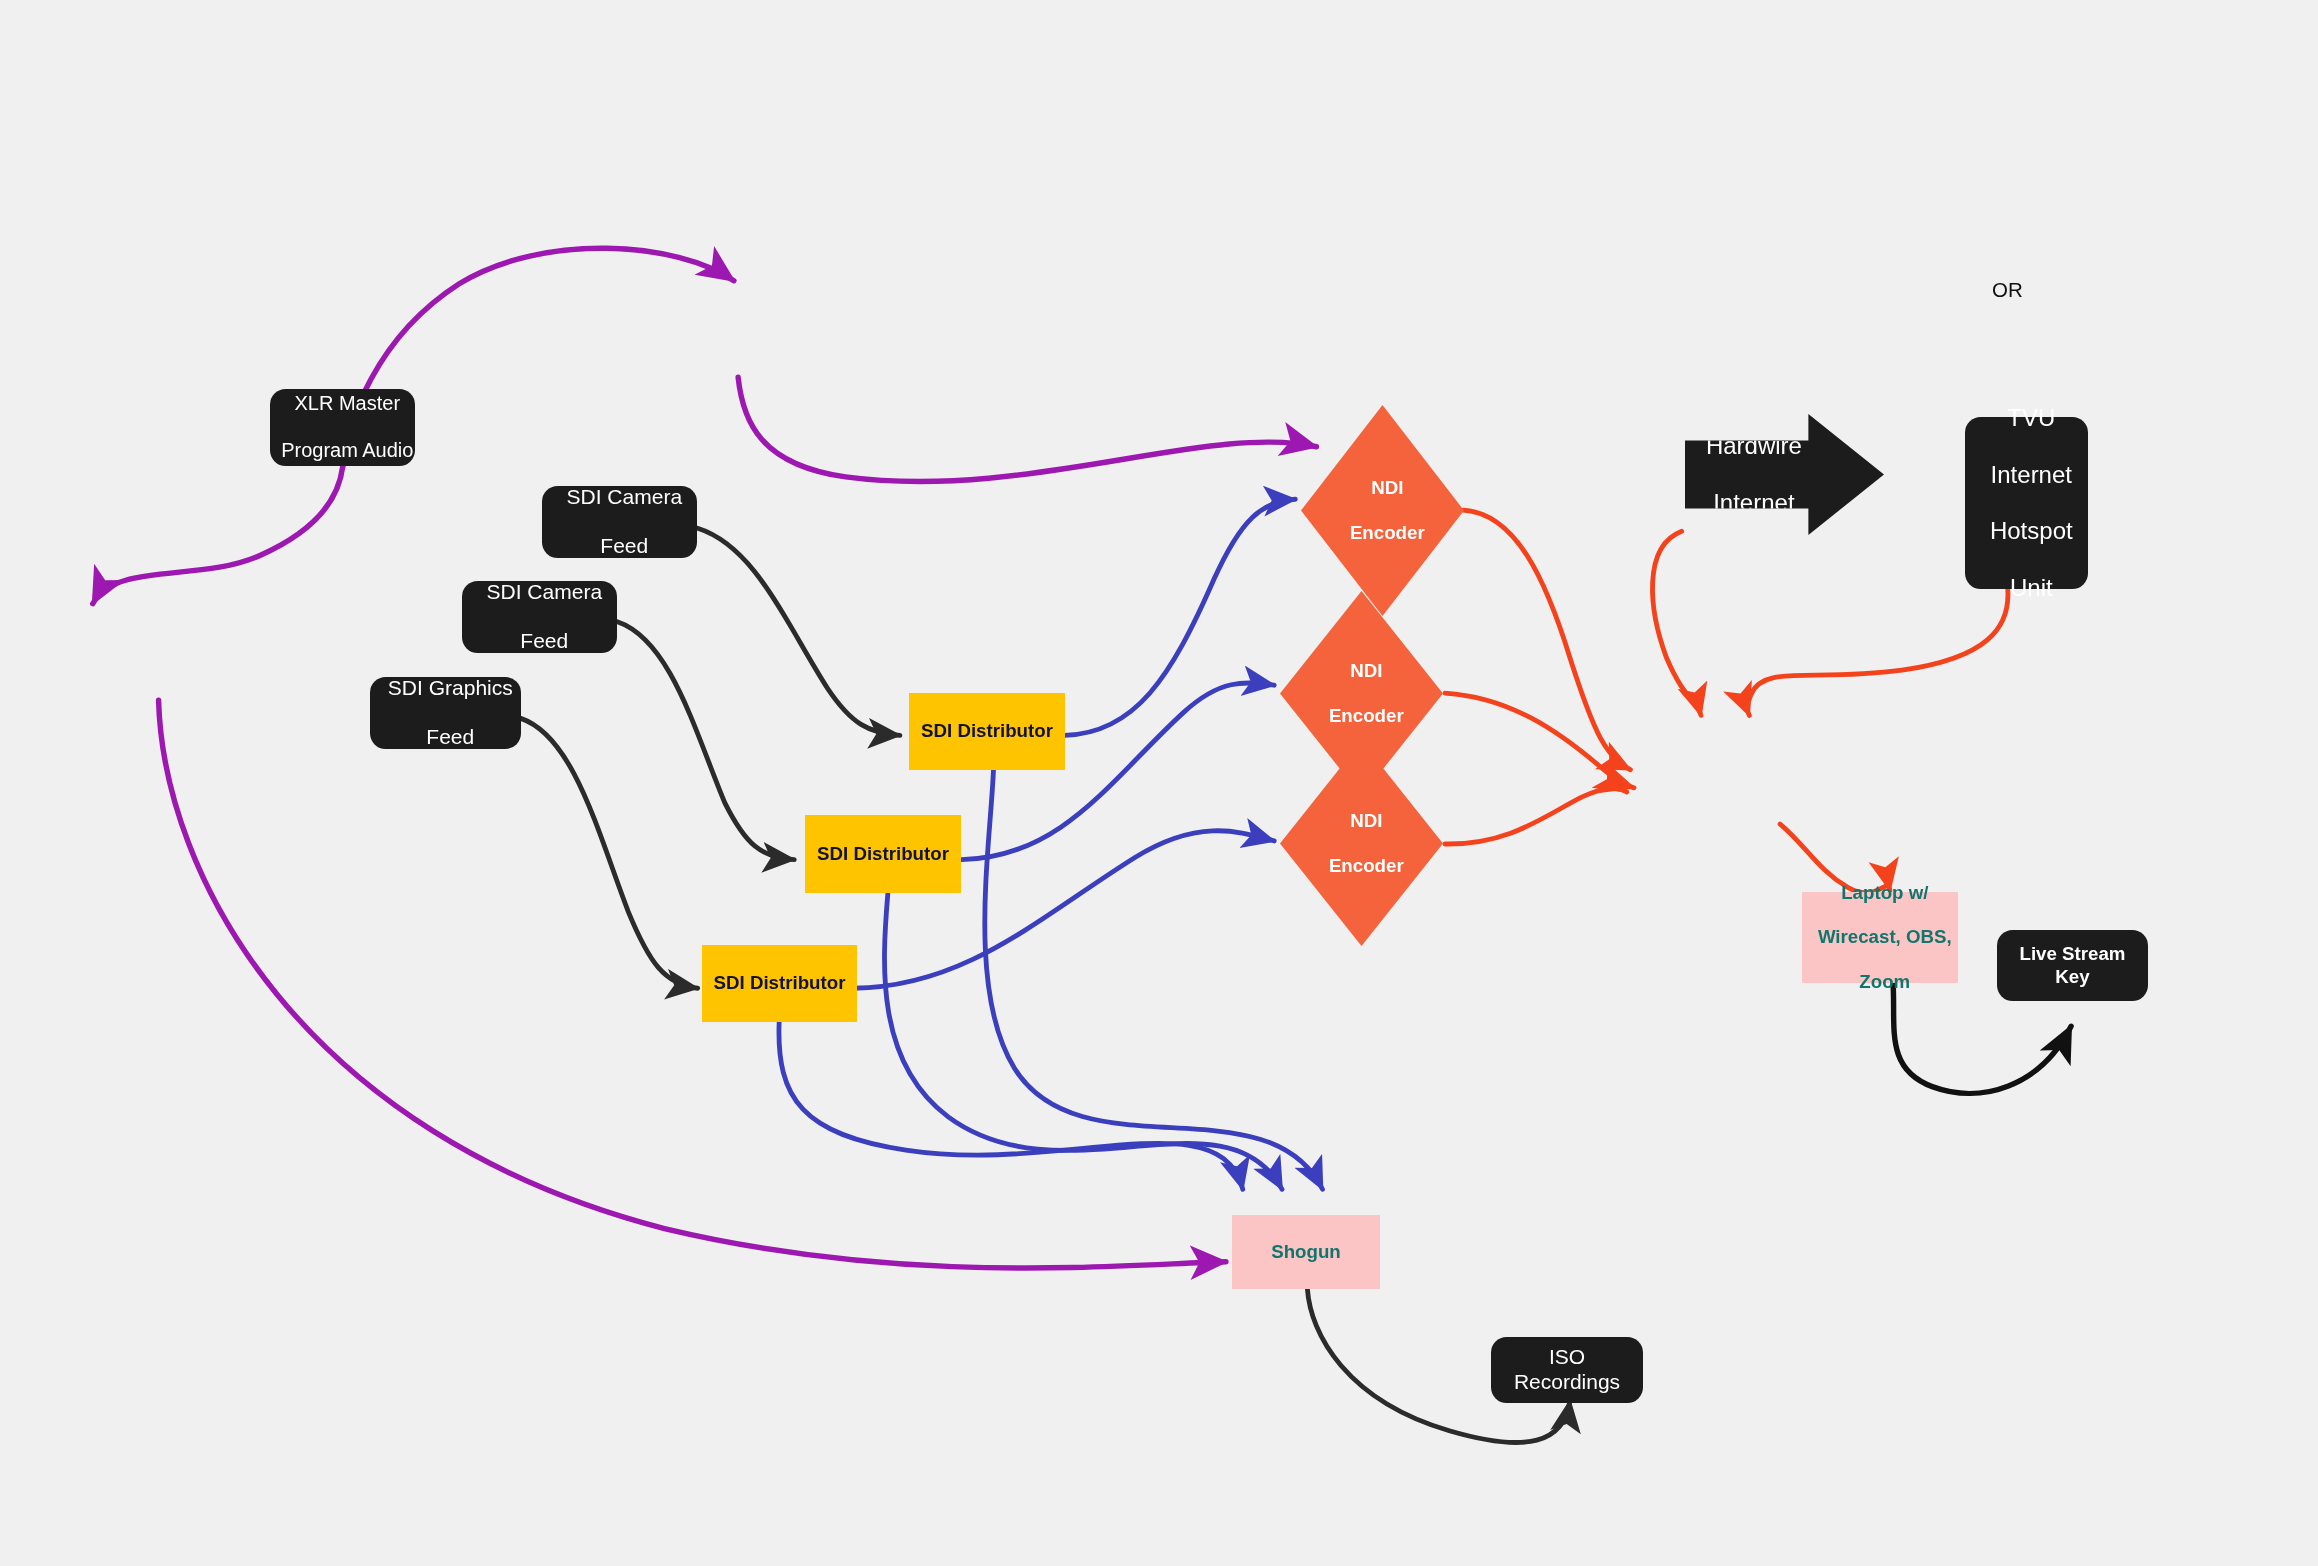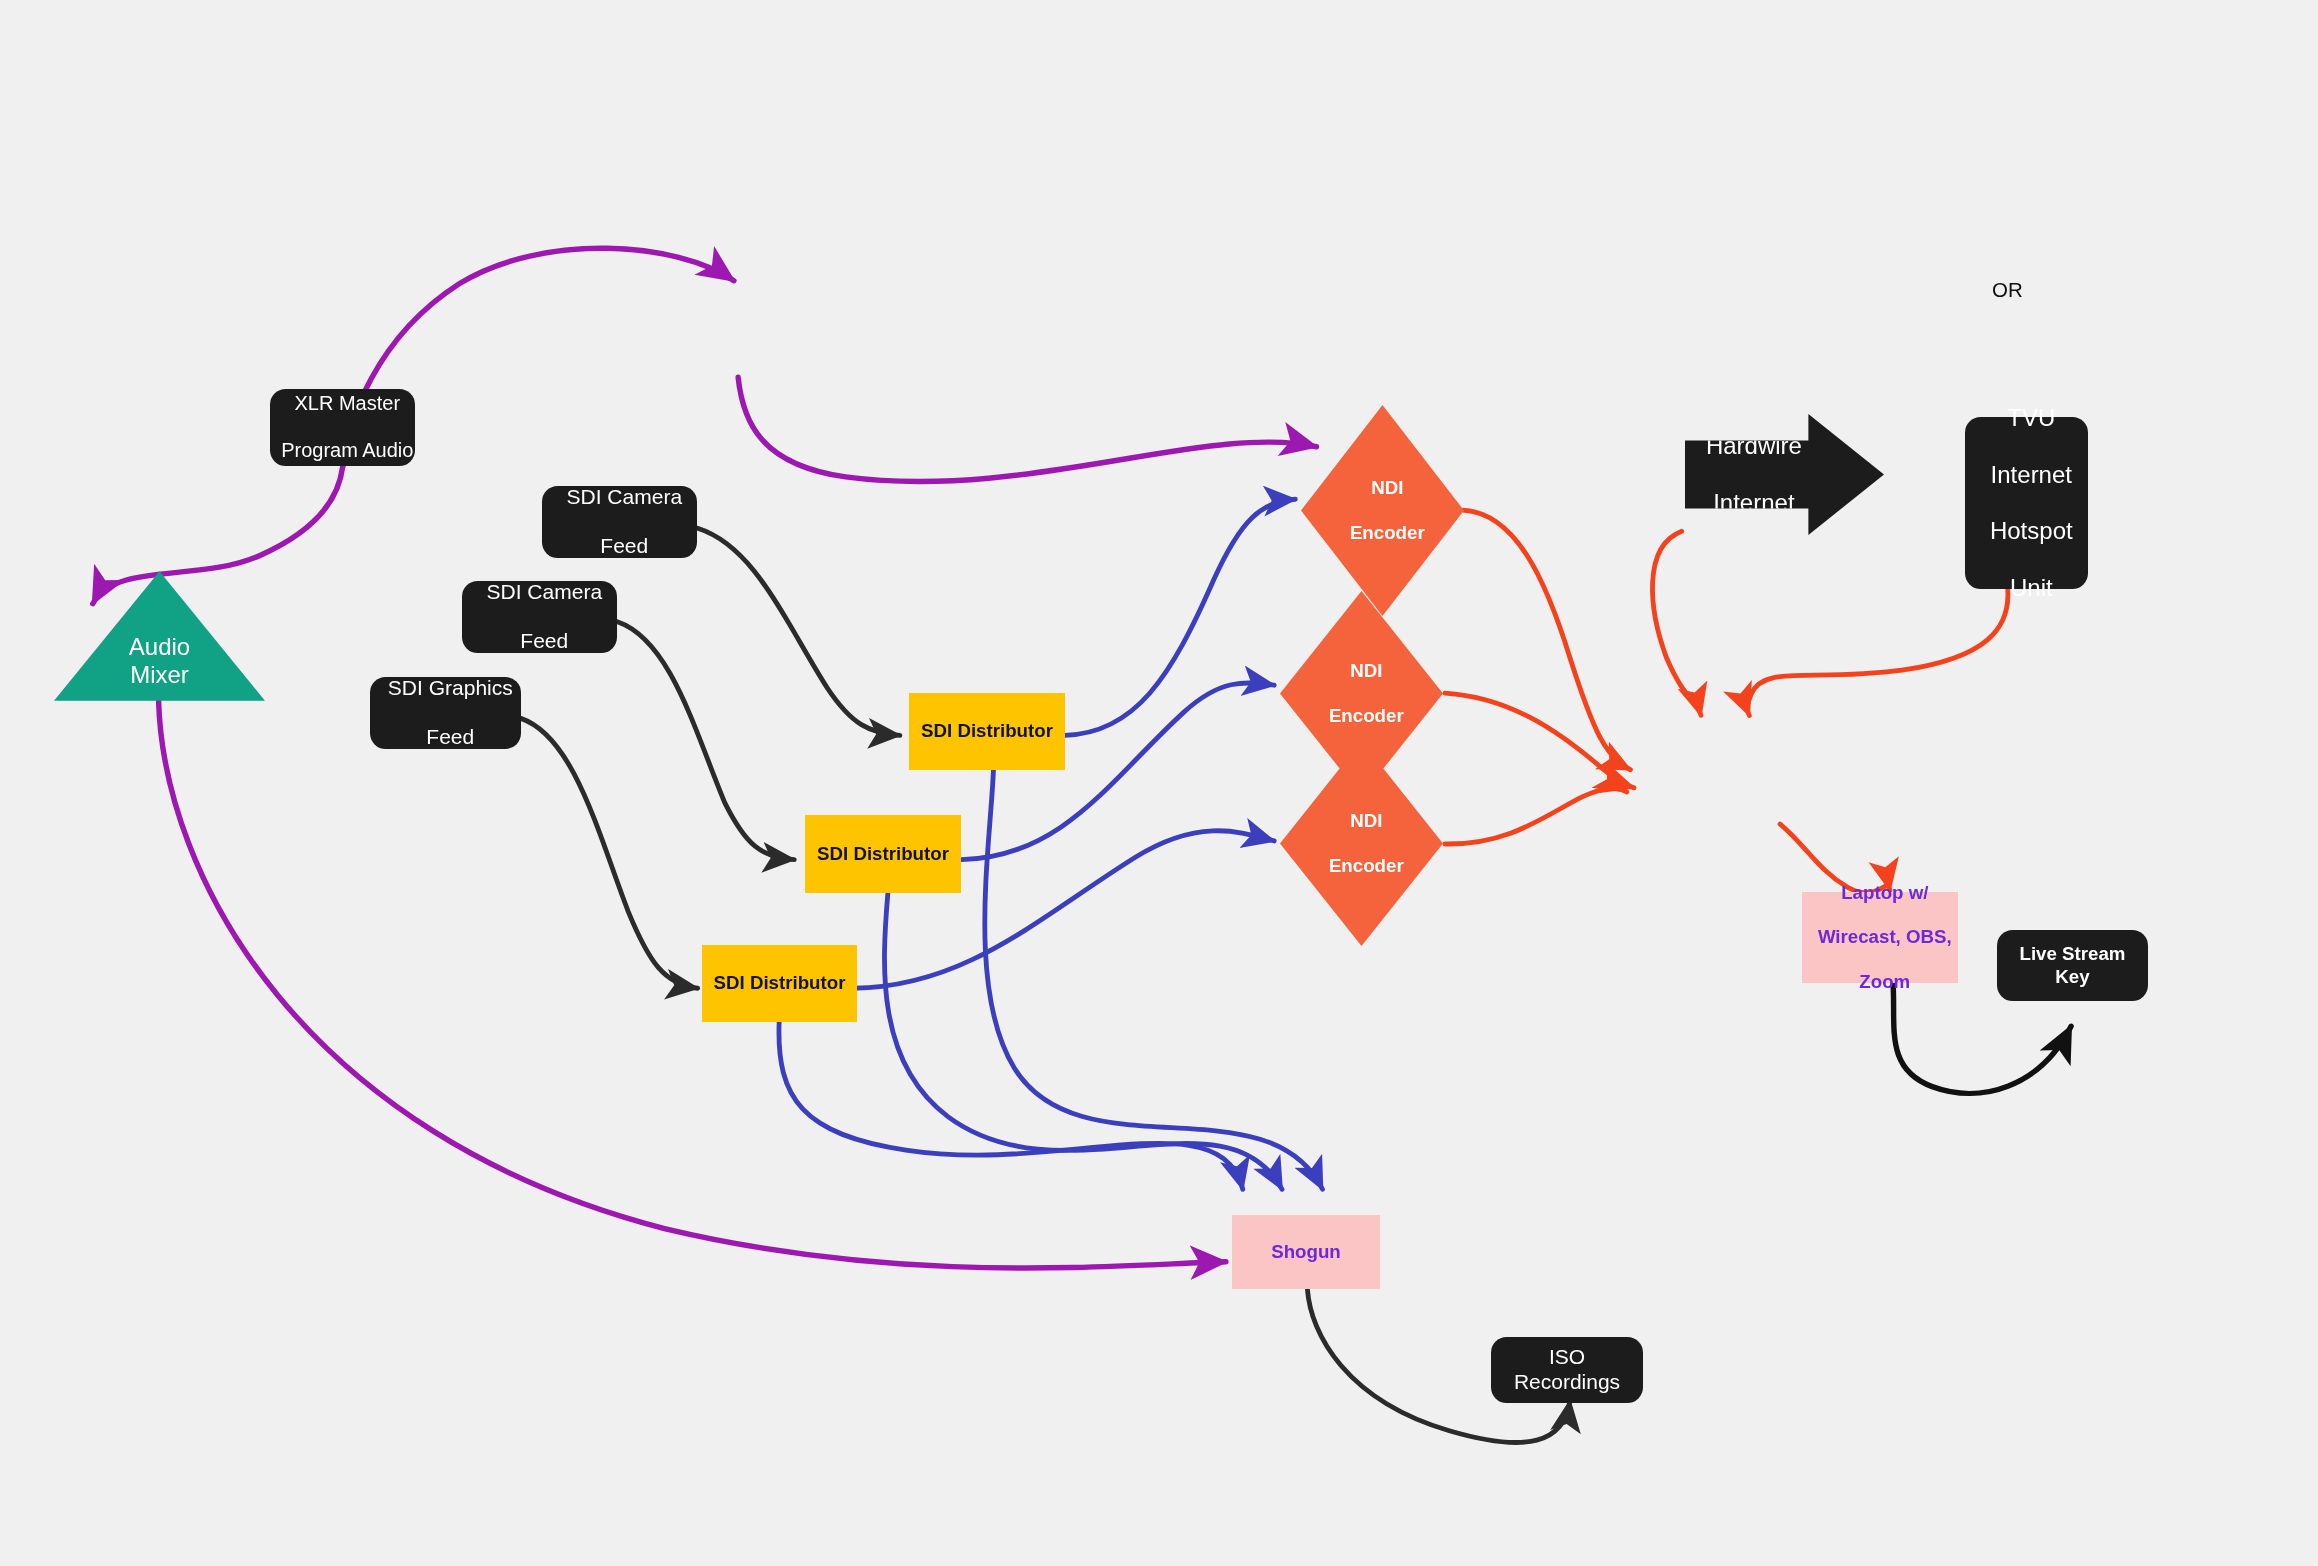--- a/index.html
+++ b/index.html
@@ -14,21 +14,21 @@
   
   .dark{background:#1c1c1c;color:#ffffff;border-radius:15.7px;font-size:20px;font-weight:400;}
   .dark-sm{font-size:21px;}
   .dark-bold{font-weight:bold;font-size:18.7px;}
   .dark-lg{font-size:24px;font-weight:400;}
 
   
   .yellow{background:#ffc400;color:#12123a;font-weight:bold;font-size:18.7px;}
 
   
-  .pink{background:#fbc5c5;color:#6d28d9;font-weight:bold;font-size:18.7px;}
+  .pink{background:#fbc5c5;color:#0f766e;font-weight:bold;font-size:18.7px;}
 
   
   .teal-ellipse{background:#11a184;color:#ffffff;border-radius:50%;font-size:20px;}
 
   
   .triangle-wrap{position:absolute;}
   .triangle-wrap svg{position:absolute;left:0;top:0;}
   .triangle-label{position:absolute;width:100%;text-align:center;color:#ffffff;font-size:24px;line-height:1.18;}
 
   
@@ -110,28 +110,20 @@
 
       <path d="M 2165,2135 C 2170,2210 2230,2320 2400,2370 C 2530,2408 2590,2390 2600,2320" stroke="#2b2b2b" stroke-width="8" marker-end="url(#ah-black)"></path>
     </g>
   </svg>
 
   <div class="node dark" style="left:270px;top:389px;width:145px;height:77px;">
     <span><span>XLR Master</span><br><span>Program Audio</span></span>
   </div>
 
 
-  <div class="triangle-wrap" style="left:54px;top:571px;width:211px;height:130px;">
-    <svg width="211" height="130" viewBox="0 0 350 215">
-      <polygon points="175,0 350,215 0,215" fill="#11a184"></polygon>
-    </svg>
-    <div class="triangle-label" style="top:62px;">
-      <span>Audio</span><br><span>Mixer</span>
-    </div>
-  </div>
 
   <div class="node dark dark-sm" style="left:542px;top:486px;width:155px;height:72px;">
     <span><span>SDI Camera</span><br><span>Feed</span></span>
   </div>
 
   <div class="node dark dark-sm" style="left:462px;top:581px;width:155px;height:72px;">
     <span><span>SDI Camera</span><br><span>Feed</span></span>
   </div>
 
   <div class="node dark dark-sm" style="left:370px;top:677px;width:151px;height:72px;">

